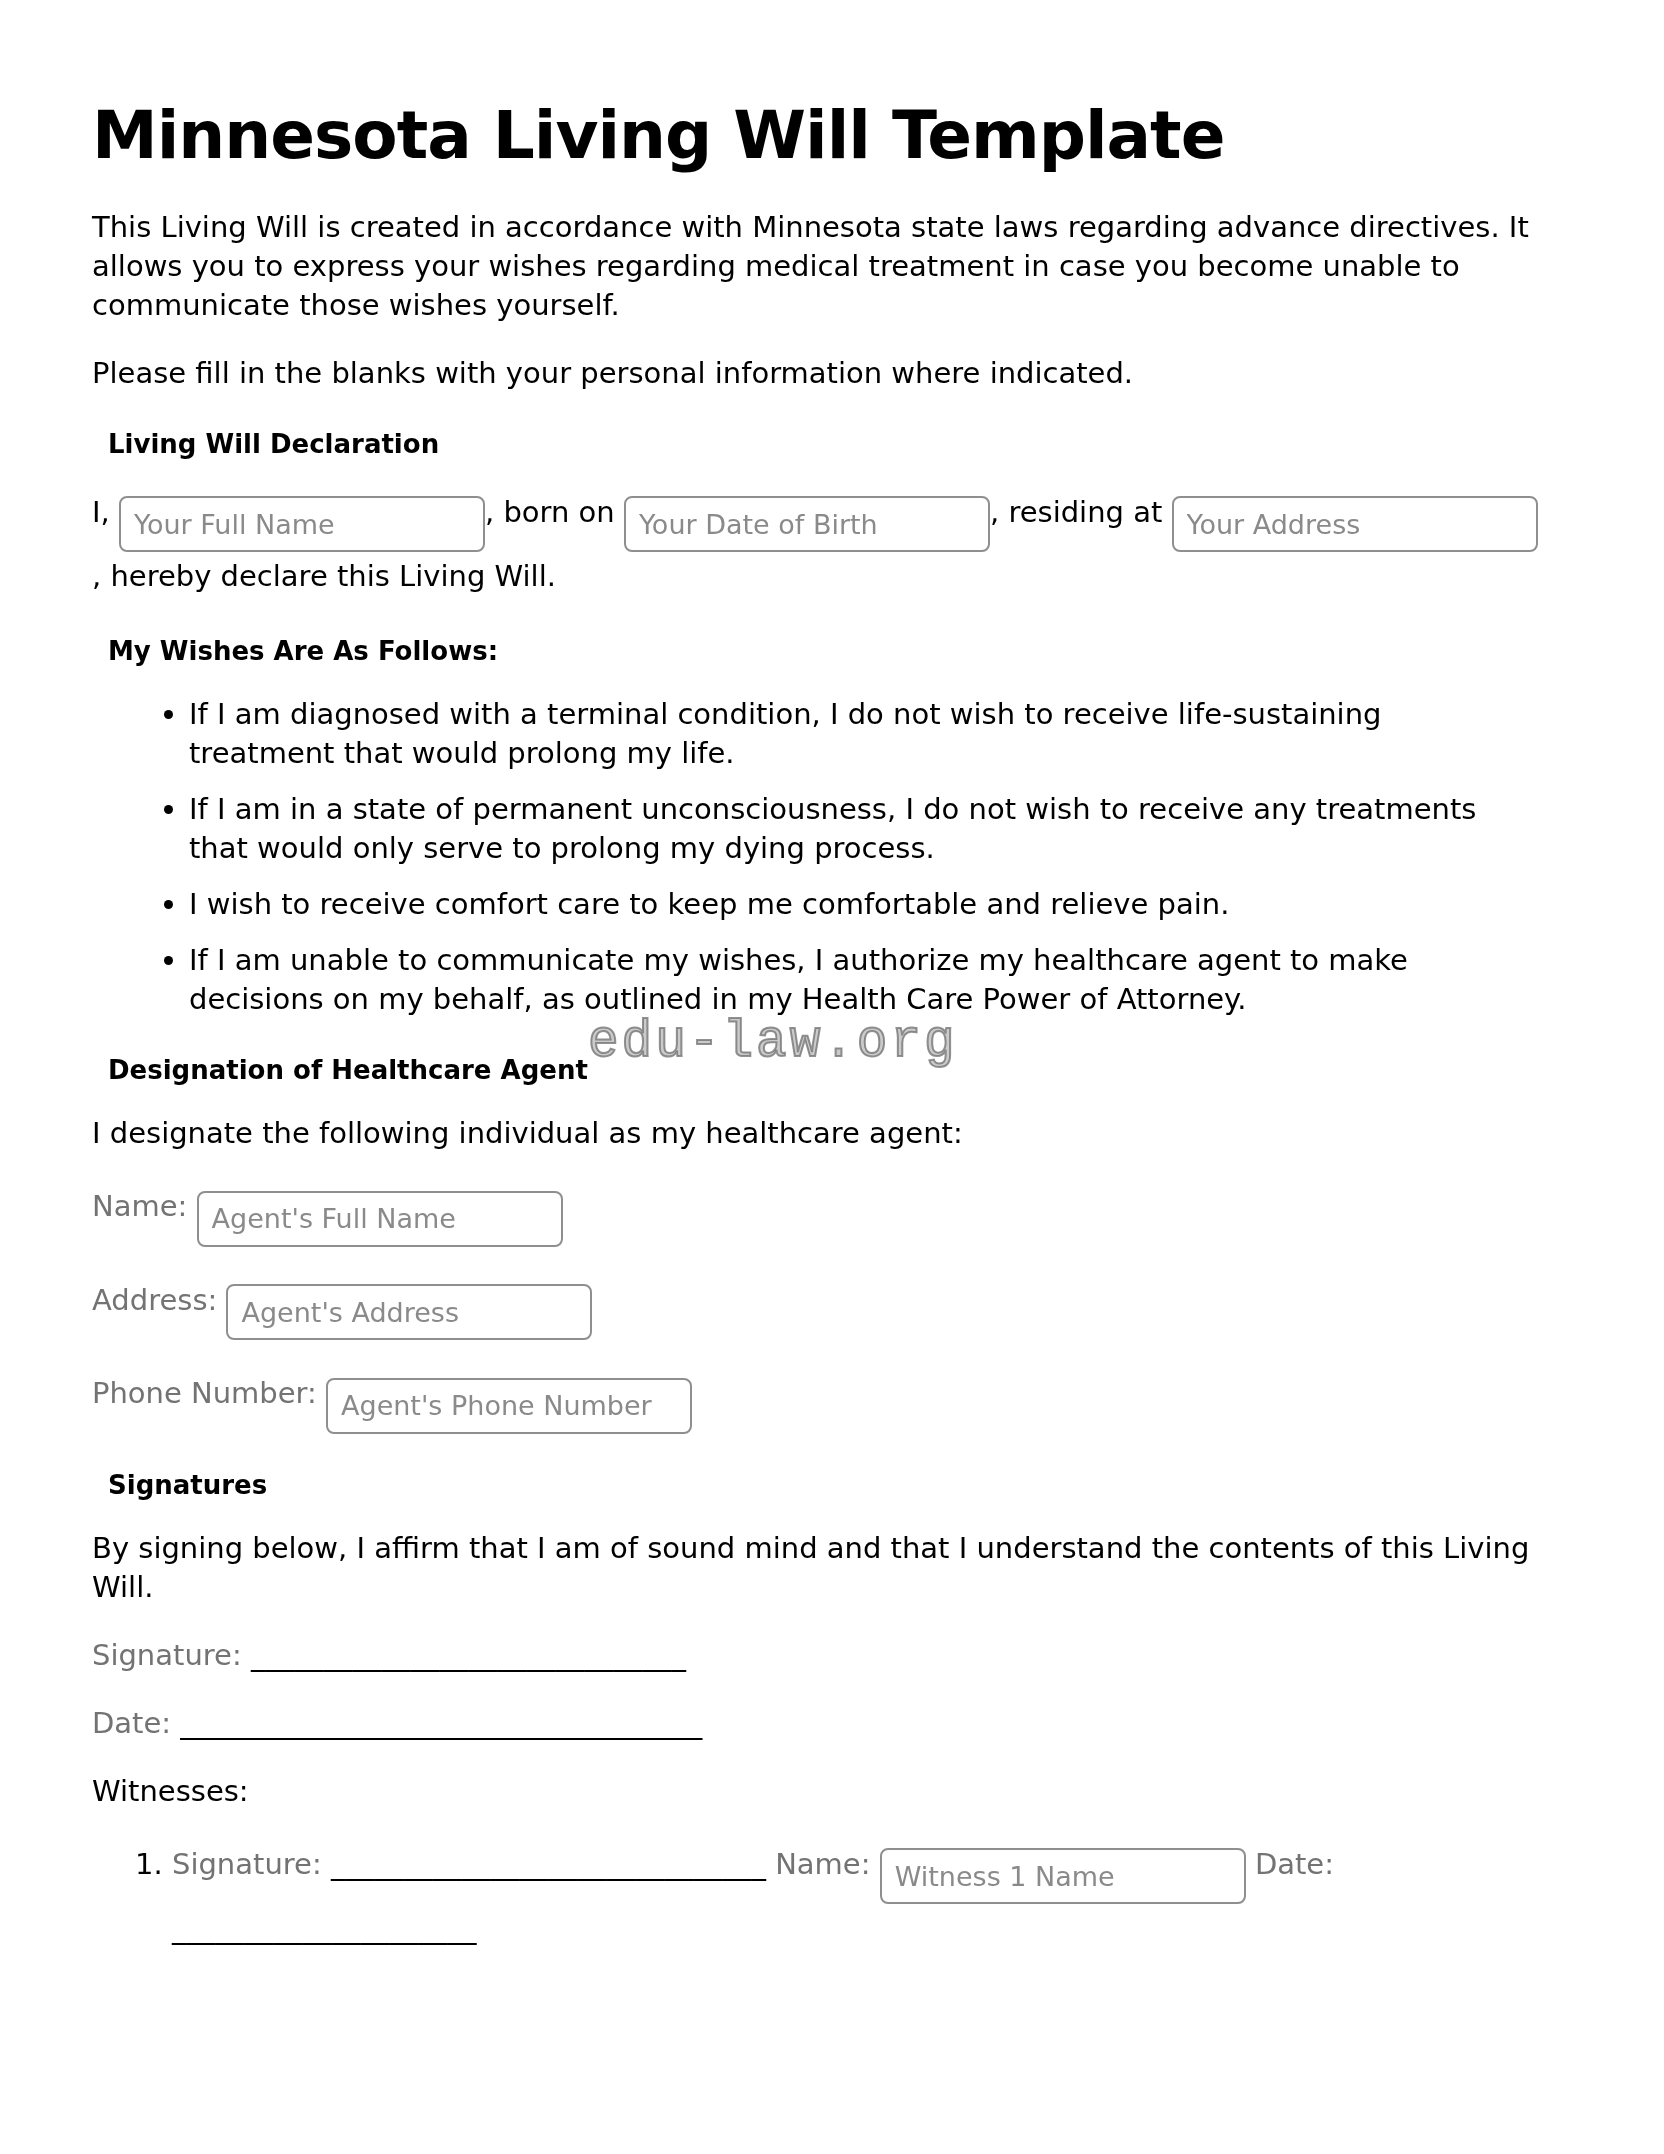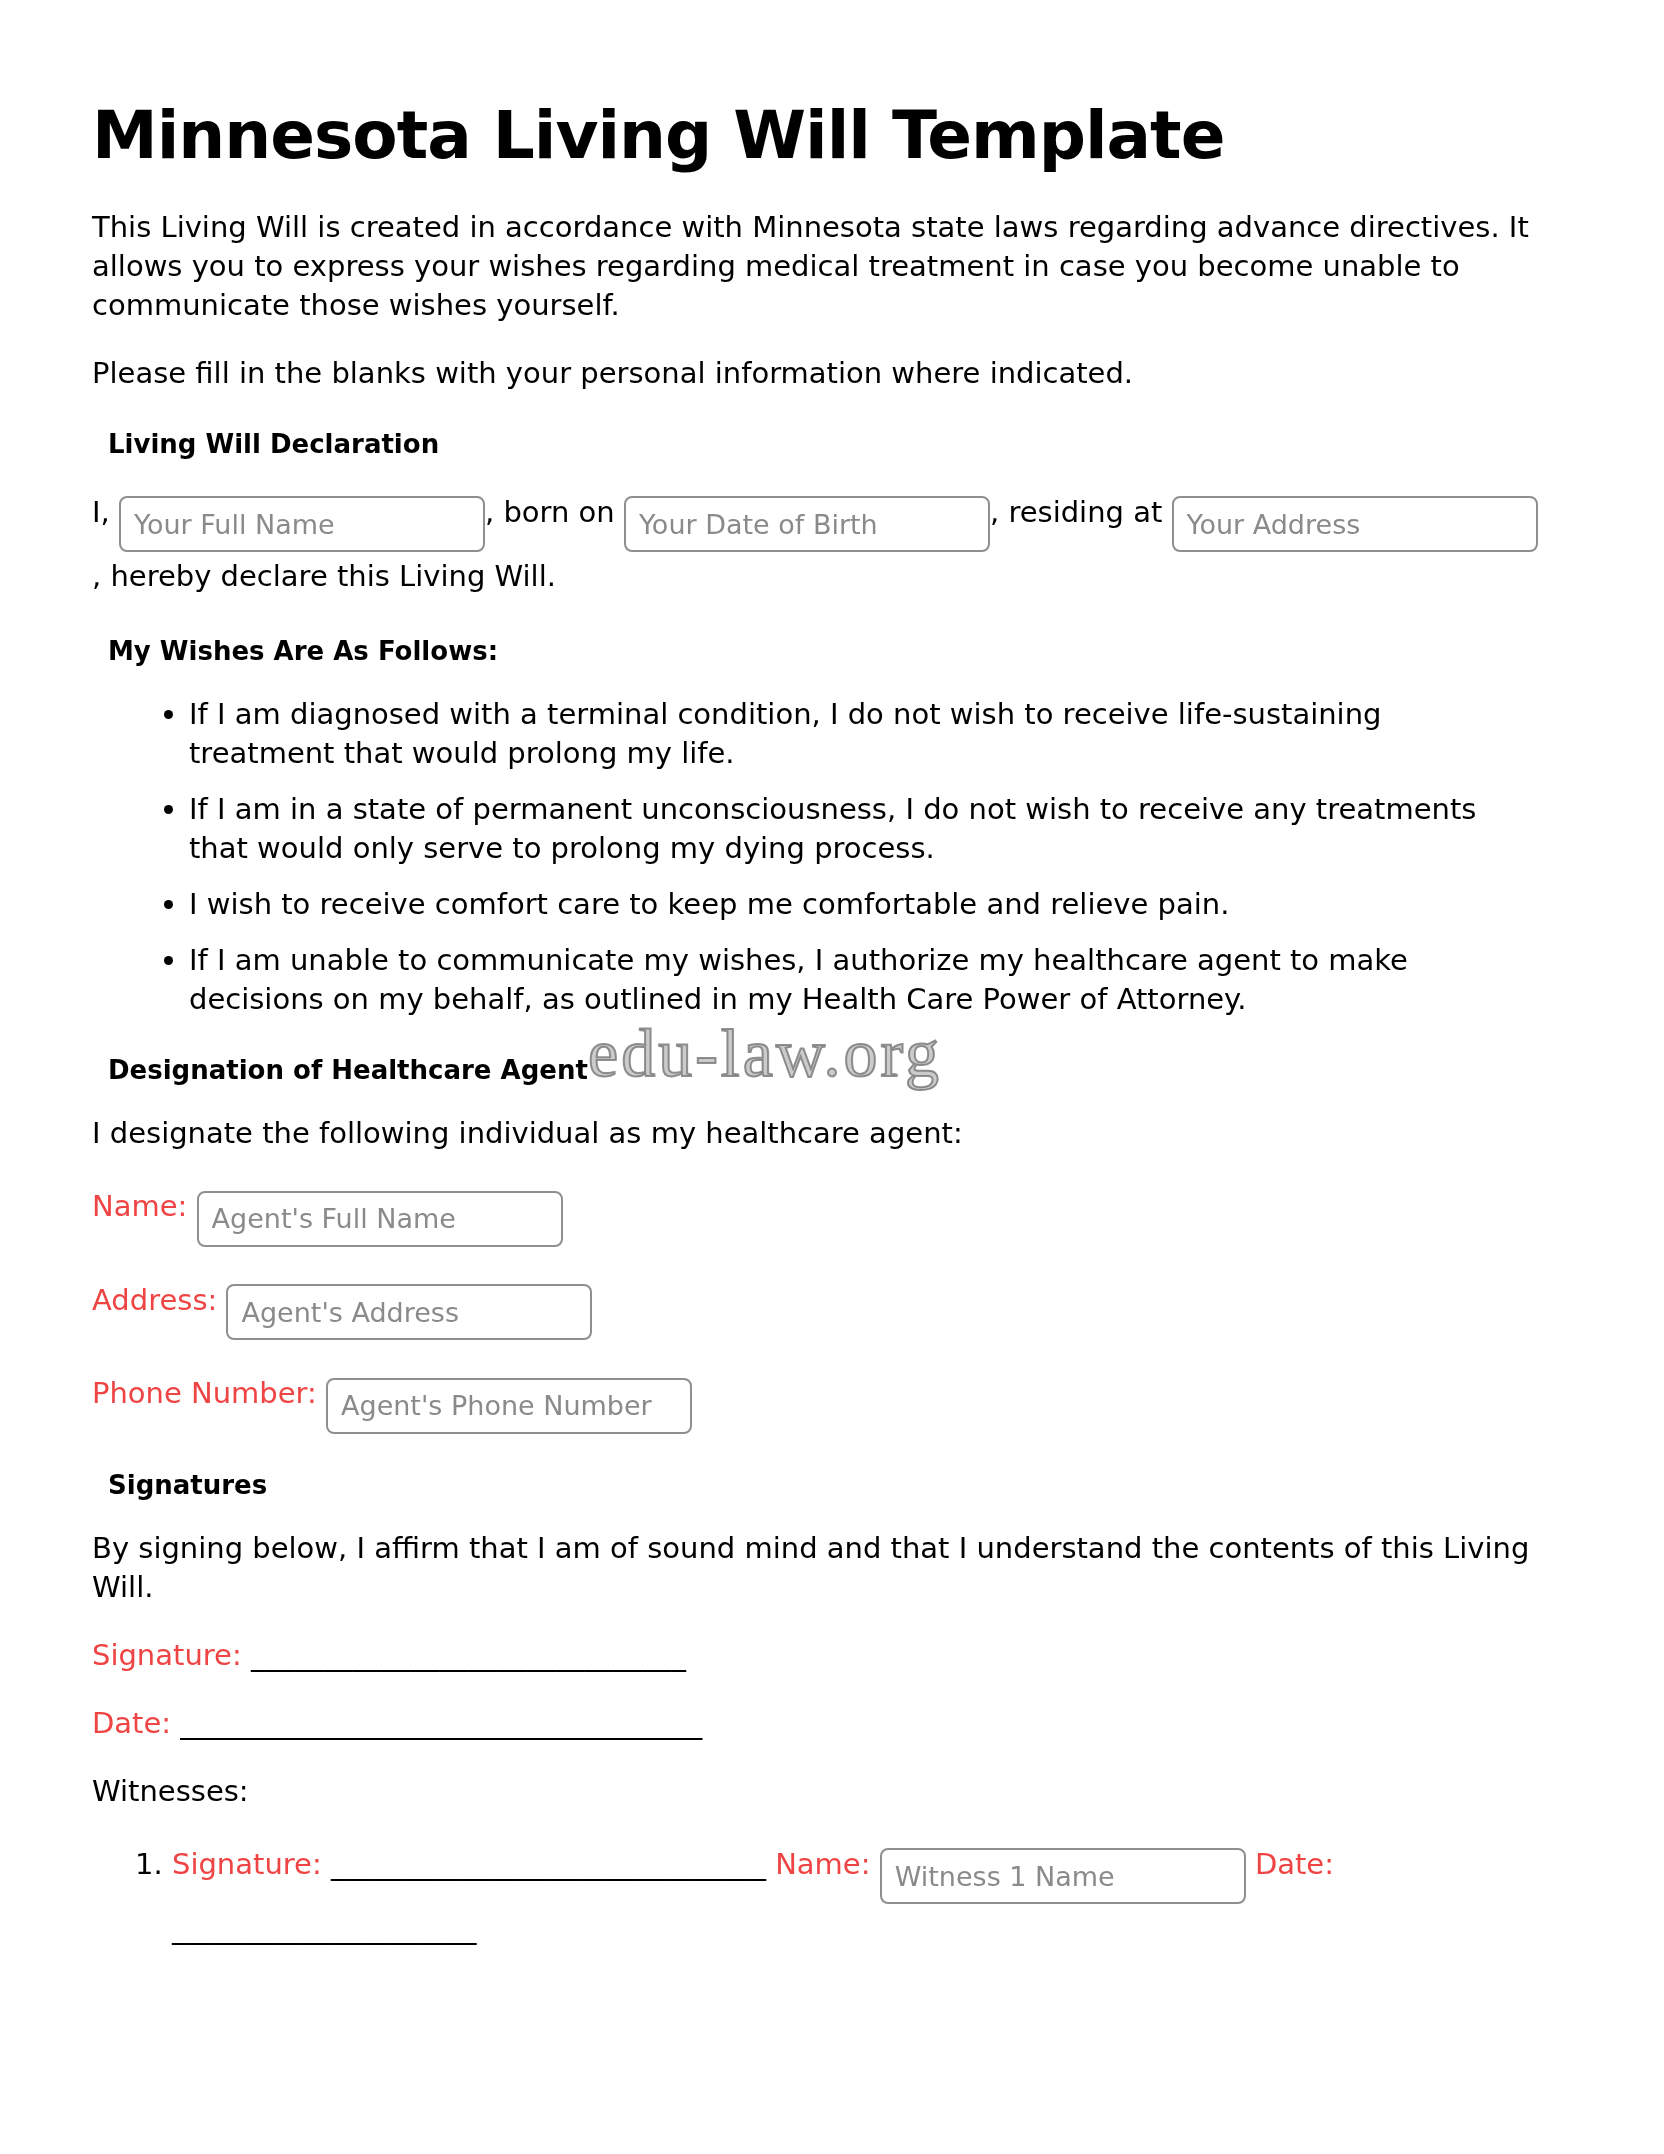--- a/index.html
+++ b/index.html
@@ -48,28 +48,28 @@
     border-radius: 8px;
     padding: 0 13px;
     font-family: "DejaVu Sans", sans-serif;
     font-size: 27px;
     color: #333;
     background: #fff;
     vertical-align: -12px;
     outline: none;
   }
   input.blank::placeholder { color: #8a8a8a; opacity: 1; }
-  .label { color: #ef4444; }
+  .label { color: #737373; }
   .uline { white-space: nowrap; }
   .watermark {
     position: absolute;
     left: 588px;
     top: 1014px;
-    font-family: Liberation Serif, serif;
-    font-size: 68px;
+    font-family: Liberation Mono, monospace;
+    font-size: 51px;
     letter-spacing: 3px;
     color: rgba(125,125,125,0.40);
     -webkit-text-stroke: 2px rgba(110,110,110,0.75);
     pointer-events: none;
     z-index: 3;
     white-space: nowrap;
   }
 </style>
 </head>
 <body>

